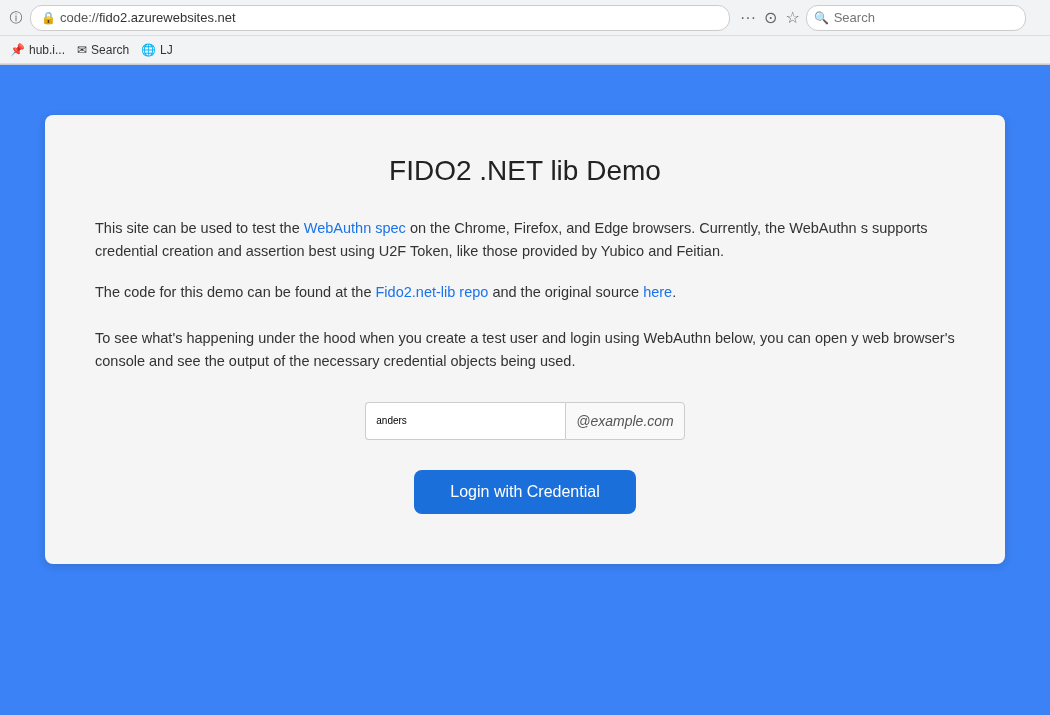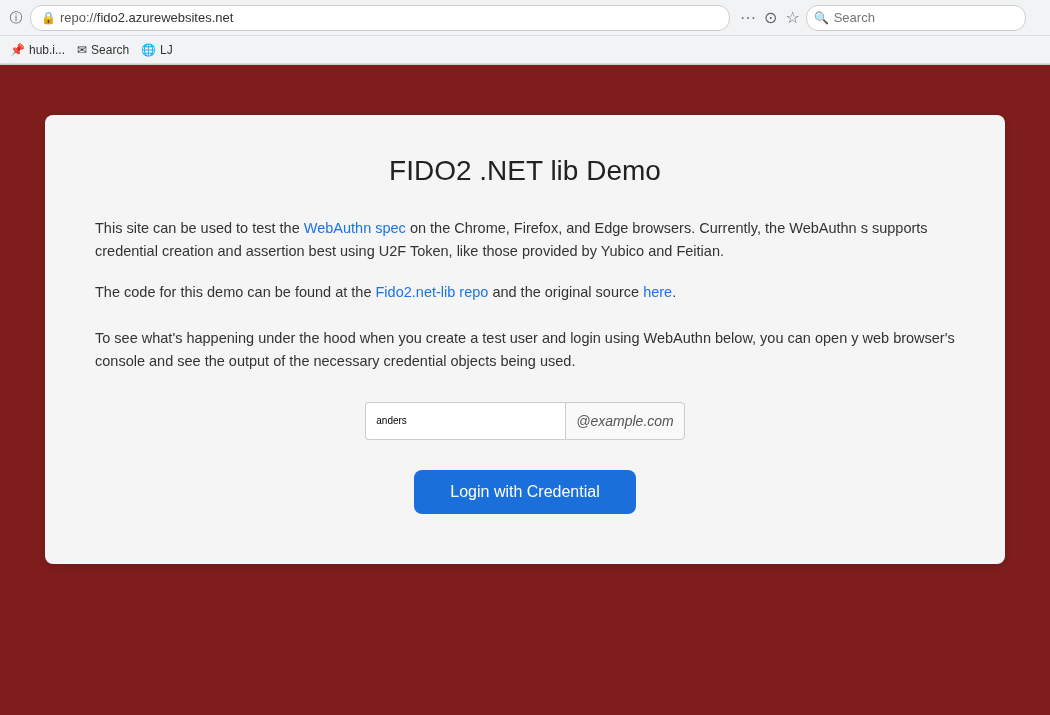--- a/index.html
+++ b/index.html
@@ -129,21 +129,21 @@
     .bookmark-item {
       display: flex;
       align-items: center;
       gap: 4px;
       cursor: pointer;
       color: #333;
     }
 
     
     .page-content {
-      background: #7f1d1d;
+      background: #3b82f6;
       width: 100%;
       height: calc(715px - 64px);
       display: flex;
       align-items: flex-start;
       justify-content: center;
       padding-top: 50px;
     }
 
     .demo-card {
       background: #f5f5f5;
@@ -240,21 +240,21 @@
 
 <div class="browser-chrome">
 
   <div class="address-bar-row">
     <div class="address-bar-left">
       <span class="info-icon">ⓘ</span>
     </div>
     <div class="address-bar-url">
       <span class="lock-icon">🔒</span>
       <span class="address-url-text">
-        <span class="https">repo://</span><span>fido2.azurewebsites.net</span>
+        <span class="https">code://</span><span>fido2.azurewebsites.net</span>
       </span>
     </div>
     <div class="browser-icons">
       <span>···</span>
       <span>⊙</span>
       <span>☆</span>
     </div>
     <div class="search-bar">
       <span class="search-icon-small">🔍</span>
       <input type="text" placeholder="Search" style="">

